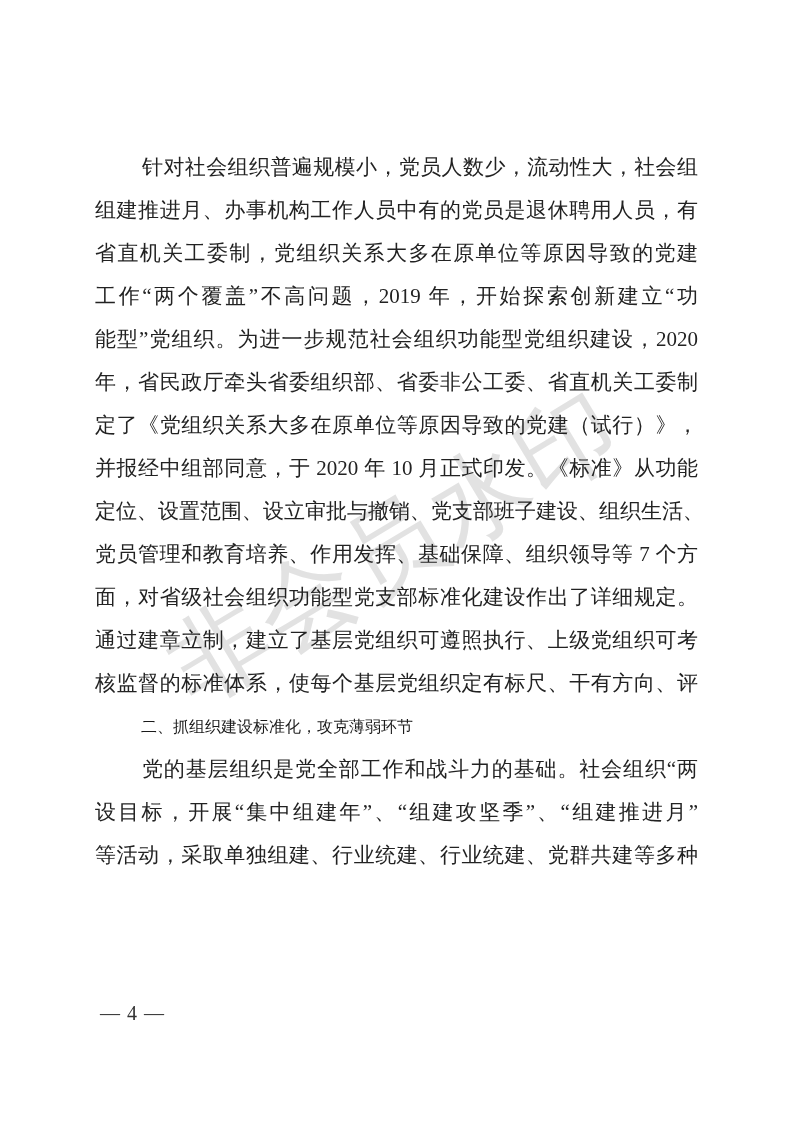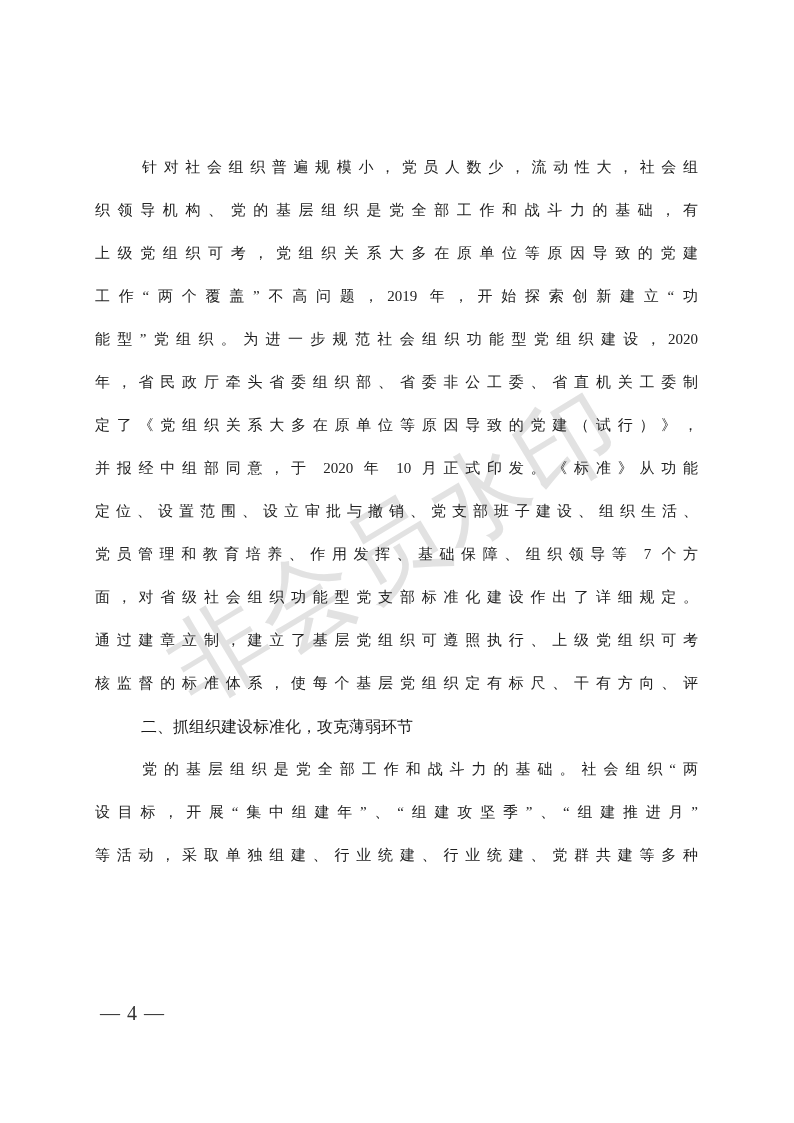--- a/index.html
+++ b/index.html
@@ -31,21 +31,21 @@
   .content {
     position: absolute;
     left: 95px;
     top: 146px;
     width: 603px;
     z-index: 1;
   }
   .line {
     height: 43px;
     line-height: 43px;
-    font-size: 15px;
+    font-size: 21px;
     color: #222222;
     text-align: justify;
     text-align-last: justify;
     white-space: nowrap;
   }
   .line.indent {
     text-indent: 47px;
   }
   .line.short {
     text-align-last: left;
@@ -75,22 +75,22 @@
 <body>
 
 <div class="page">
 
   <div class="watermark" style="color: rgb(226, 226, 226);">非会员水印</div>
 
   <div class="content">
 
     <div class="paragraph">
         <div class="line indent">针对社会组织普遍规模小，党员人数少，流动性大，社会组</div>
-        <div class="line">织领导机构、党的基层组织是党全部工作和战斗力的基础，有</div>
-        <div class="line">上级党组织可考，党组织关系大多在原单位等原因导致的党建</div>
+        <div class="line">组建推进月、办事机构工作人员中有的党员是退休聘用人员，有</div>
+        <div class="line">省直机关工委制，党组织关系大多在原单位等原因导致的党建</div>
         <div class="line">工作“两个覆盖”不高问题，2019 年，开始探索创新建立“功</div>
         <div class="line">能型”党组织。为进一步规范社会组织功能型党组织建设，2020</div>
         <div class="line">年，省民政厅牵头省委组织部、省委非公工委、省直机关工委制</div>
         <div class="line">定了《党组织关系大多在原单位等原因导致的党建（试行）》，</div>
         <div class="line">并报经中组部同意，于 2020 年 10 月正式印发。《标准》从功能</div>
         <div class="line">定位、设置范围、设立审批与撤销、党支部班子建设、组织生活、</div>
         <div class="line">党员管理和教育培养、作用发挥、基础保障、组织领导等 7 个方</div>
         <div class="line">面，对省级社会组织功能型党支部标准化建设作出了详细规定。</div>
         <div class="line">通过建章立制，建立了基层党组织可遵照执行、上级党组织可考</div>
         <div class="line">核监督的标准体系，使每个基层党组织定有标尺、干有方向、评</div>

